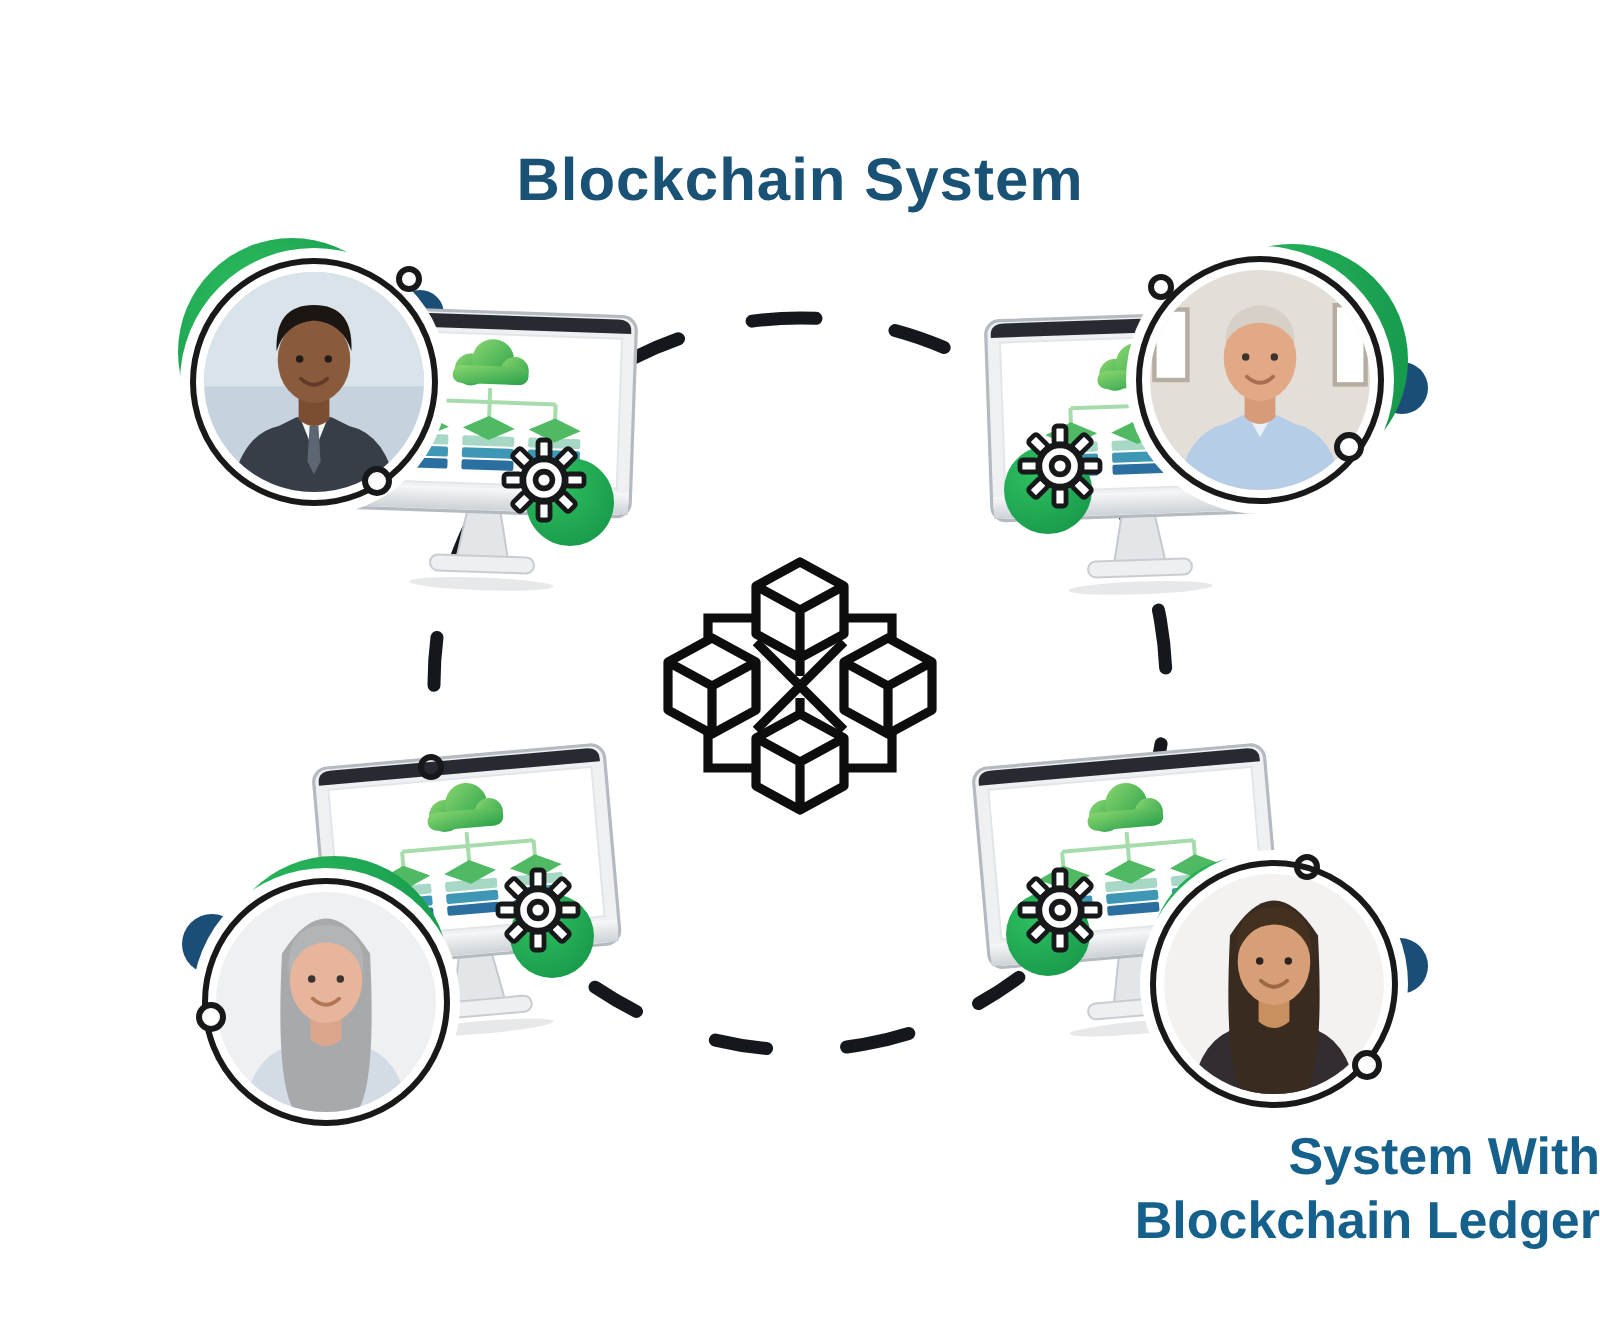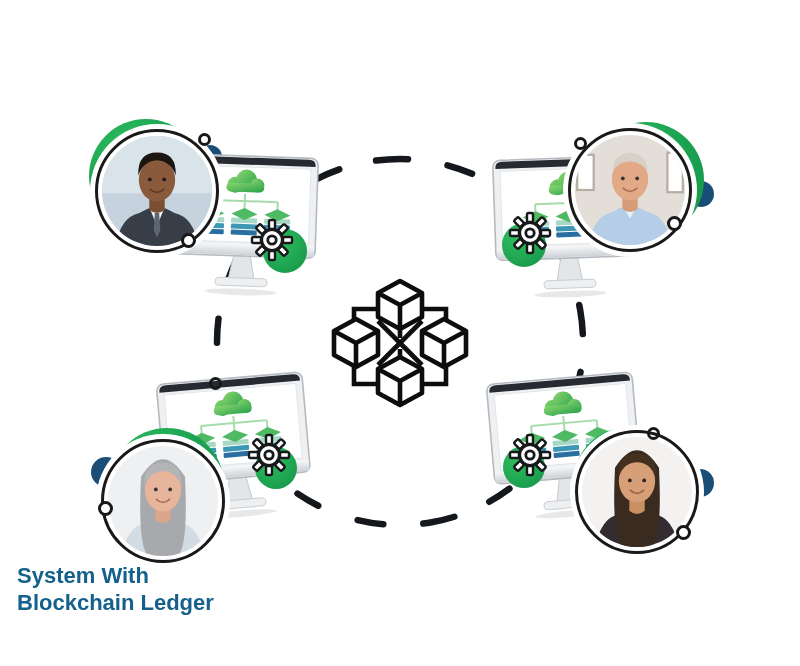--- a/index.html
+++ b/index.html
@@ -1,22 +1,22 @@
 <!DOCTYPE html>
 <html><head>
 <meta charset="utf-8">
 <style>
   html,body{margin:0;padding:0;background:#fff;}
   .canvas{position:relative;width:800px;height:666px;background:#ffffff;overflow:hidden;
           font-family:"Liberation Sans",sans-serif;}
   
   .title{position:absolute;left:0;right:0;top:74px;text-align:center;z-index:6;
          font-size:30px;font-weight:700;color:#1a5276;letter-spacing:.5px;}
-  .caption{position:absolute;left:17px;right:0;top:563px;text-align:left;z-index:6;
-           font-size:22px;font-weight:700;color:#15618c;line-height:1.22;}
+  .caption{position:absolute;left:17px;right:0;top:563px;text-align:right;z-index:6;
+           font-size:26px;font-weight:700;color:#15618c;line-height:1.22;}
   
   .ring{position:absolute;left:0;top:0;z-index:1;}
   
   .node{position:absolute;z-index:2;}
   .nTL{left:85px;top:105px;width:240px;height:200px;}
   .nTR{left:480px;top:105px;width:245px;height:200px;}
   .nBL{left:85px;top:370px;width:240px;height:205px;}
   .nBR{left:480px;top:365px;width:245px;height:210px;}
   .blob{position:absolute;border-radius:50%;}
   .green{background:radial-gradient(circle at 35% 30%,#2fbf60 0%,#1aa050 55%,#139247 100%);z-index:3;}
@@ -94,20 +94,21 @@
     </symbol>
   </defs>
 </svg>
 
 <div class="canvas">
 
   <svg class="ring" width="800" height="666">
     <circle cx="400" cy="342" r="183" fill="none" stroke="#14181d" stroke-width="6.5" stroke-linecap="round" stroke-dasharray="24 38 32 40 26 42" transform="rotate(-10 400 342)"></circle>
   </svg>
 
+  <div class="title">Blockchain System</div>
 
   <div class="node nTL">
     <div class="blob green" style="left:4px;top:14px;width:114px;height:114px"></div>
     <div class="blob navy" style="left:113px;top:40px;width:24px;height:24px"></div>
     <svg class="monitor rotTL" style="left:83px;top:49px" width="150" height="142">
         <use href="#sym-monitor"></use>
       </svg>
     <div class="gearblob" style="left:178px;top:124px;width:44px;height:44px"></div>
     <svg class="gear" style="left:165px;top:113px" width="44" height="44">
         <use href="#sym-gear"></use>

